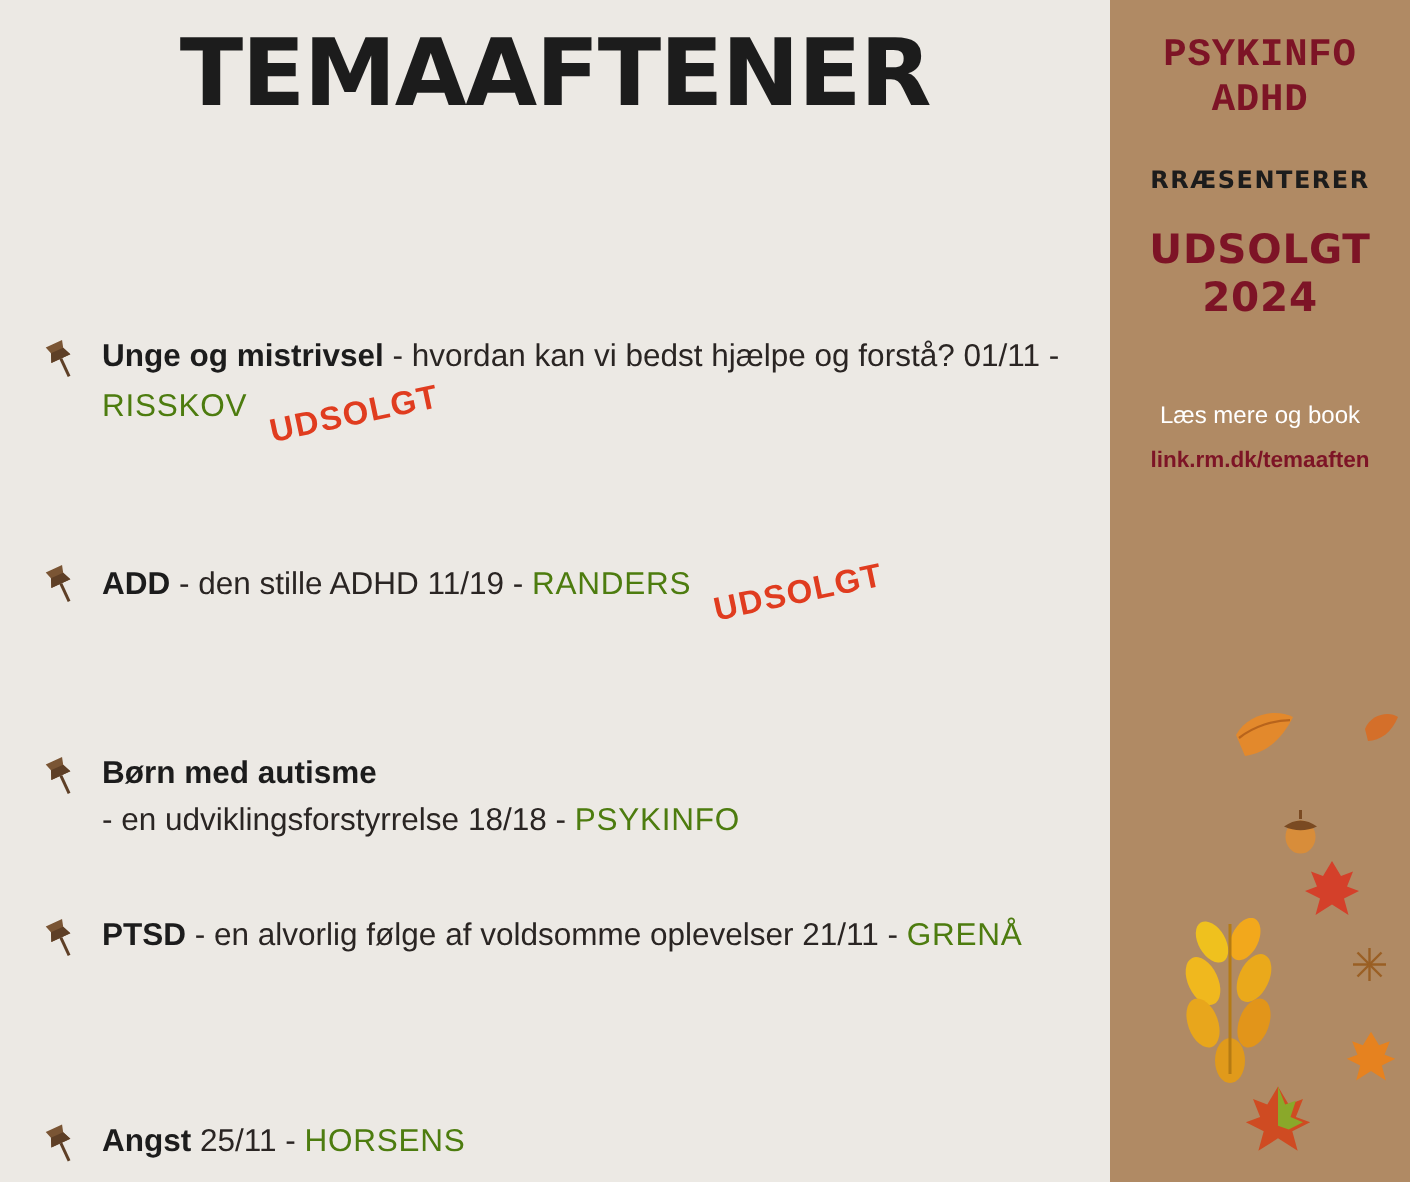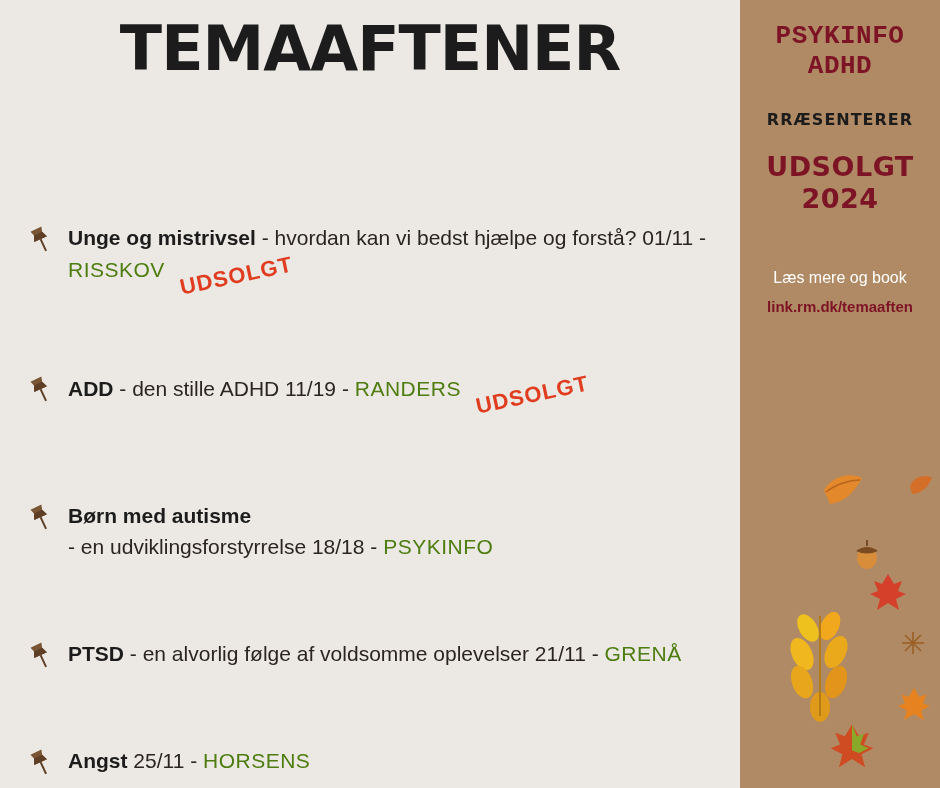--- a/index.html
+++ b/index.html
@@ -81,21 +81,21 @@
     letter-spacing: 1px;
     transform: rotate(-12deg);
     margin-left: 14px;
     position: relative;
     top: 6px;
   }
   
   #ev0 { position: absolute; top: 142px; left: 0; width: 700px; }
   #ev1 { position: absolute; top: 292px; left: 0; width: 700px; }
   #ev2 { position: absolute; top: 420px; left: 0; width: 700px; }
-  #ev3 { position: absolute; top: 558px; left: 0; width: 700px; }
+  #ev3 { position: absolute; top: 528px; left: 0; width: 700px; }
   #ev4 { position: absolute; top: 665px; left: 0; width: 700px; }
 
   
   .right {
     position: relative;
     width: 200px;
     height: 788px;
     background: #b08a64;
     box-sizing: border-box;
     text-align: center;

